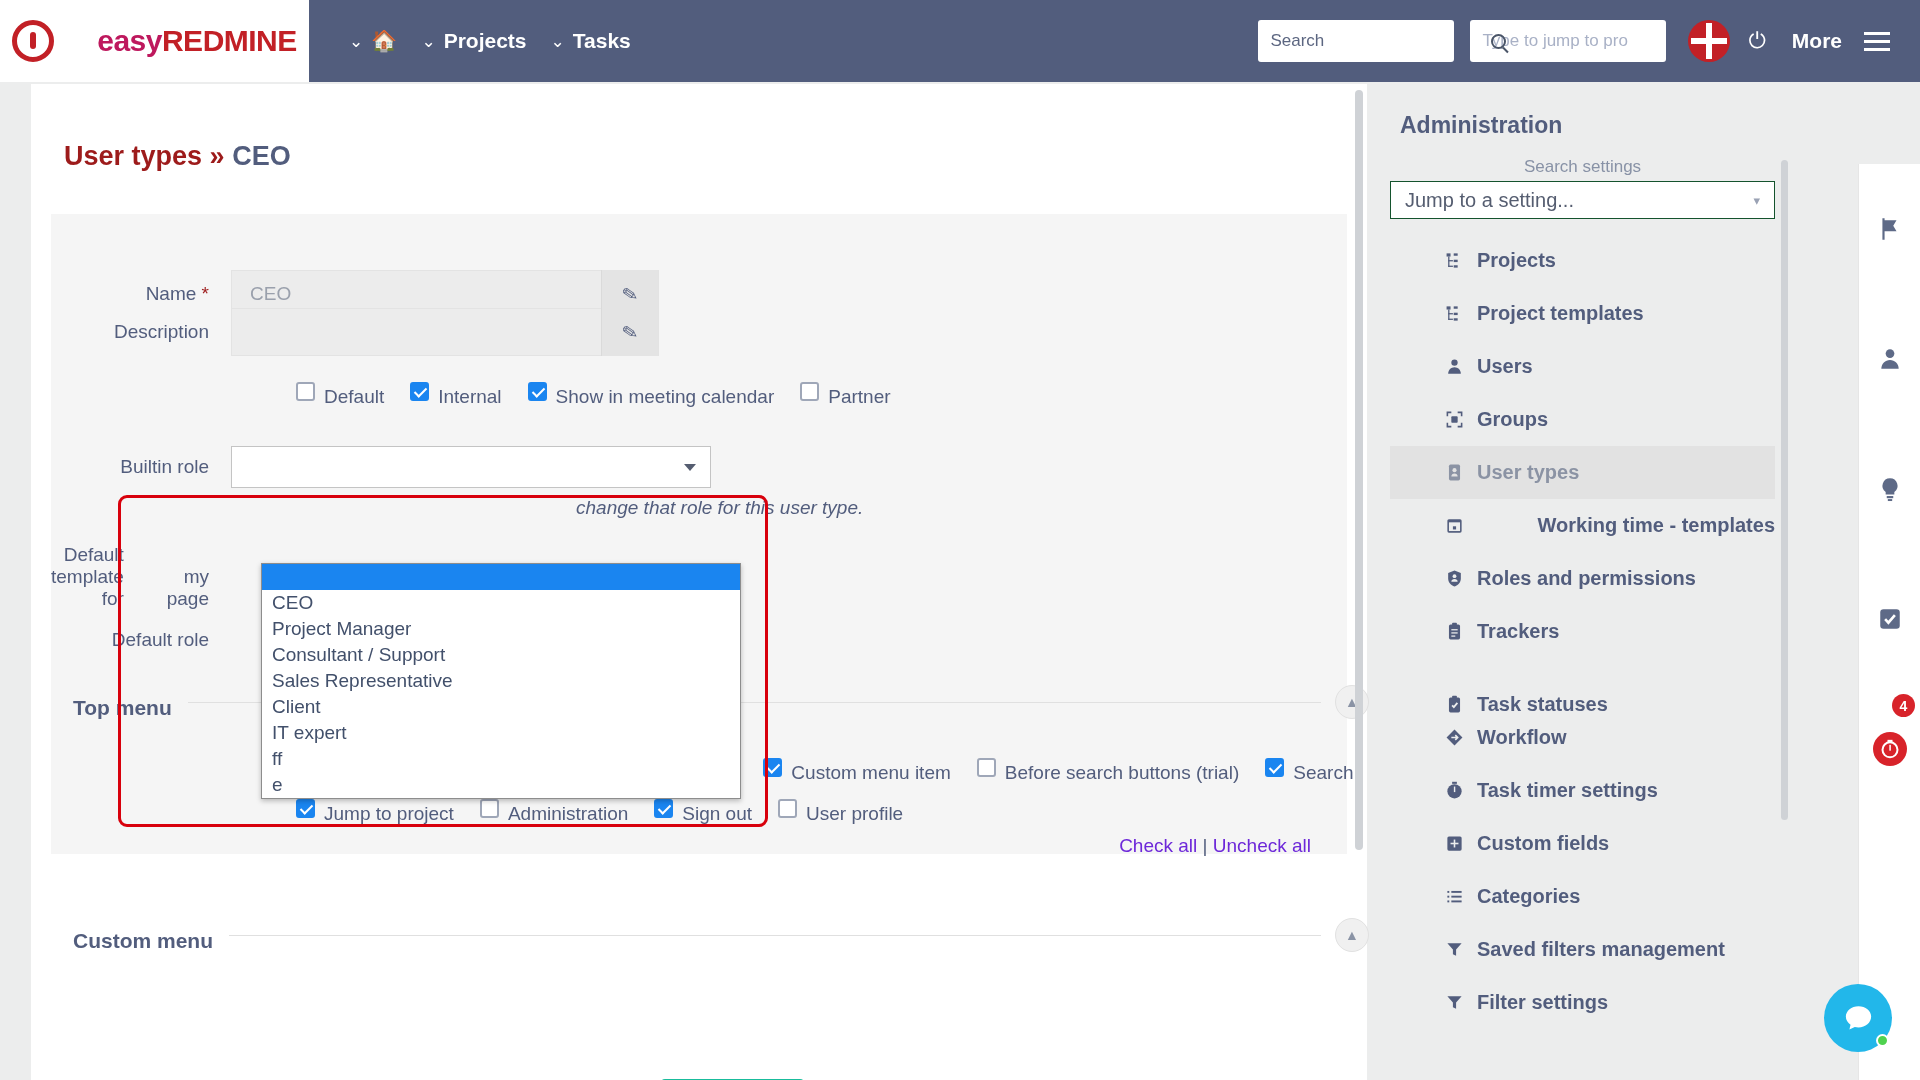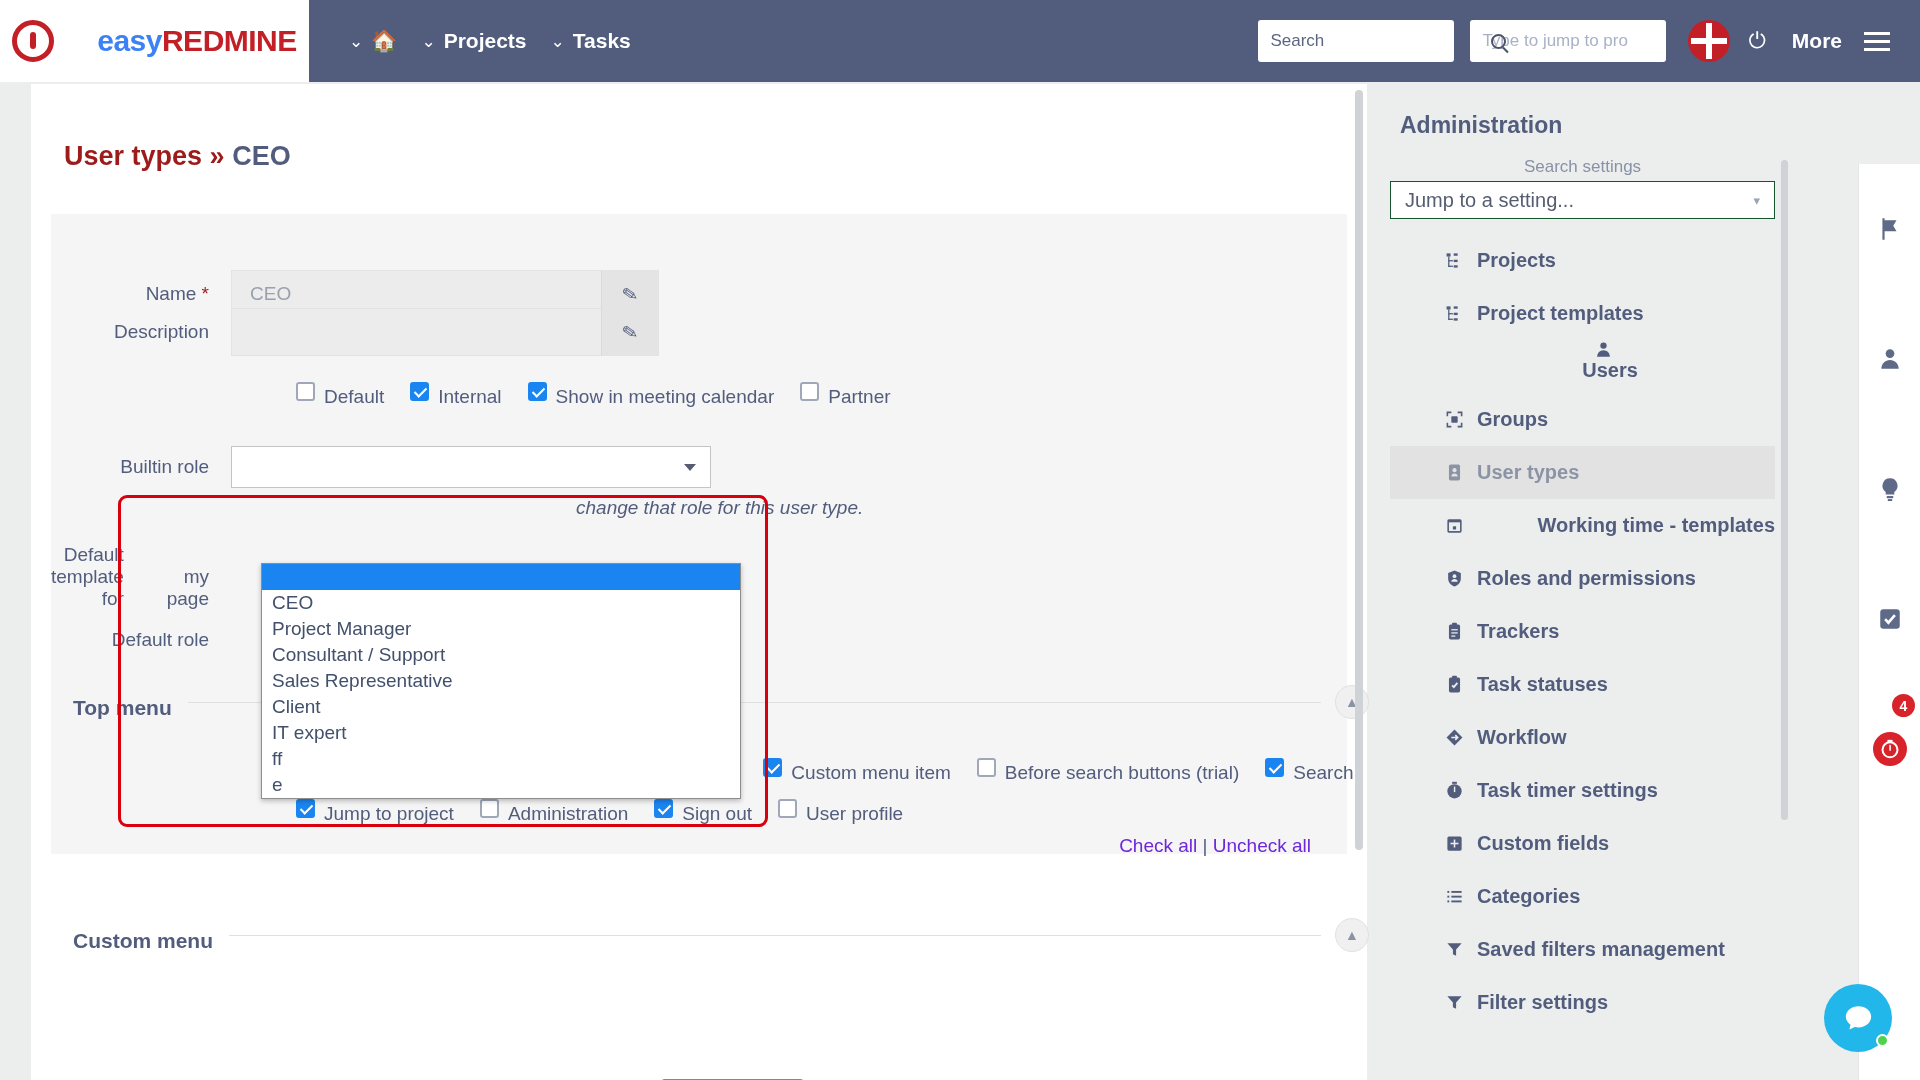--- a/index.html
+++ b/index.html
@@ -25,21 +25,21 @@
   .logo-mark {
     width: 42px; height: 42px; border-radius: 50%;
     border: 5px solid #c22026; position: relative; margin-right: 7px;
   }
   .logo-mark::after {
     content: ""; position: absolute; left: 50%; top: 7px;
     transform: translateX(-50%);
     width: 6px; height: 17px; background: #c22026; border-radius: 3px;
   }
   .logo-text { font-size: 30px; font-weight: bold; letter-spacing: -0.5px; }
-  .logo-easy { color: #3b82f6; margin-left: 36px; }
+  .logo-easy { color: #be185d; margin-left: 36px; }
   .logo-redmine { color: #c22026; }
 
   .nav { display: flex; align-items: center; height: 82px; padding-left: 30px; gap: 4px; }
   .nav-group { display: flex; align-items: center; gap: 8px; padding: 0 10px; cursor: pointer; }
   .nav-label { color: #ffffff; font-size: 21px; font-weight: bold; }
   .caret { color: #ffffff; font-size: 17px; line-height: 1; }
   .home-ico { color: #fff; font-size: 21px; }
 
   .spacer { flex: 1; }
 
@@ -488,21 +488,21 @@
             <rect x="11" y="3" width="5" height="3"></rect>
             <rect x="11" y="11" width="5" height="3"></rect>
             <rect x="11" y="18" width="5" height="3"></rect>
             <rect x="4" y="7" width="1.6" height="13"></rect>
             <rect x="4" y="11.5" width="6" height="1.6"></rect>
             <rect x="4" y="18.5" width="6" height="1.6"></rect>
           </svg>
         </span>
       <span class="sb-label">Project templates</span>
     </div>
-    <div class="sb-item" style="top:258px;flex-direction:column;">
+    <div class="sb-item" style="top:258px;">
       <span class="sb-ico">
           <svg viewBox="0 0 24 24">
             <circle cx="12" cy="7" r="4"></circle>
             <path d="M4 21c0-4.4 3.6-8 8-8s8 3.6 8 8z"></path>
           </svg>
         </span>
       <span class="sb-label">Users</span>
     </div>
     <div class="sb-item" style="top:311px;">
       <span class="sb-ico">
@@ -548,21 +548,21 @@
           <svg viewBox="0 0 24 24">
             <rect x="5" y="3" width="14" height="19" rx="2"></rect>
             <rect x="9" y="1" width="6" height="4" rx="1"></rect>
             <rect x="8" y="9" width="8" height="1.6" fill="#eceded"></rect>
             <rect x="8" y="13" width="8" height="1.6" fill="#eceded"></rect>
             <rect x="8" y="17" width="5" height="1.6" fill="#eceded"></rect>
           </svg>
         </span>
       <span class="sb-label">Trackers</span>
     </div>
-    <div class="sb-item" style="top:576px;">
+    <div class="sb-item" style="top:596px;">
       <span class="sb-ico">
           <svg viewBox="0 0 24 24">
             <rect x="5" y="3" width="14" height="19" rx="2"></rect>
             <rect x="9" y="1" width="6" height="4" rx="1"></rect>
             <path d="M9 13l2.2 2.4L15.6 10" stroke="#eceded" stroke-width="2.3" fill="none"></path>
           </svg>
         </span>
       <span class="sb-label">Task statuses</span>
     </div>
     <div class="sb-item" style="top:629px;">

